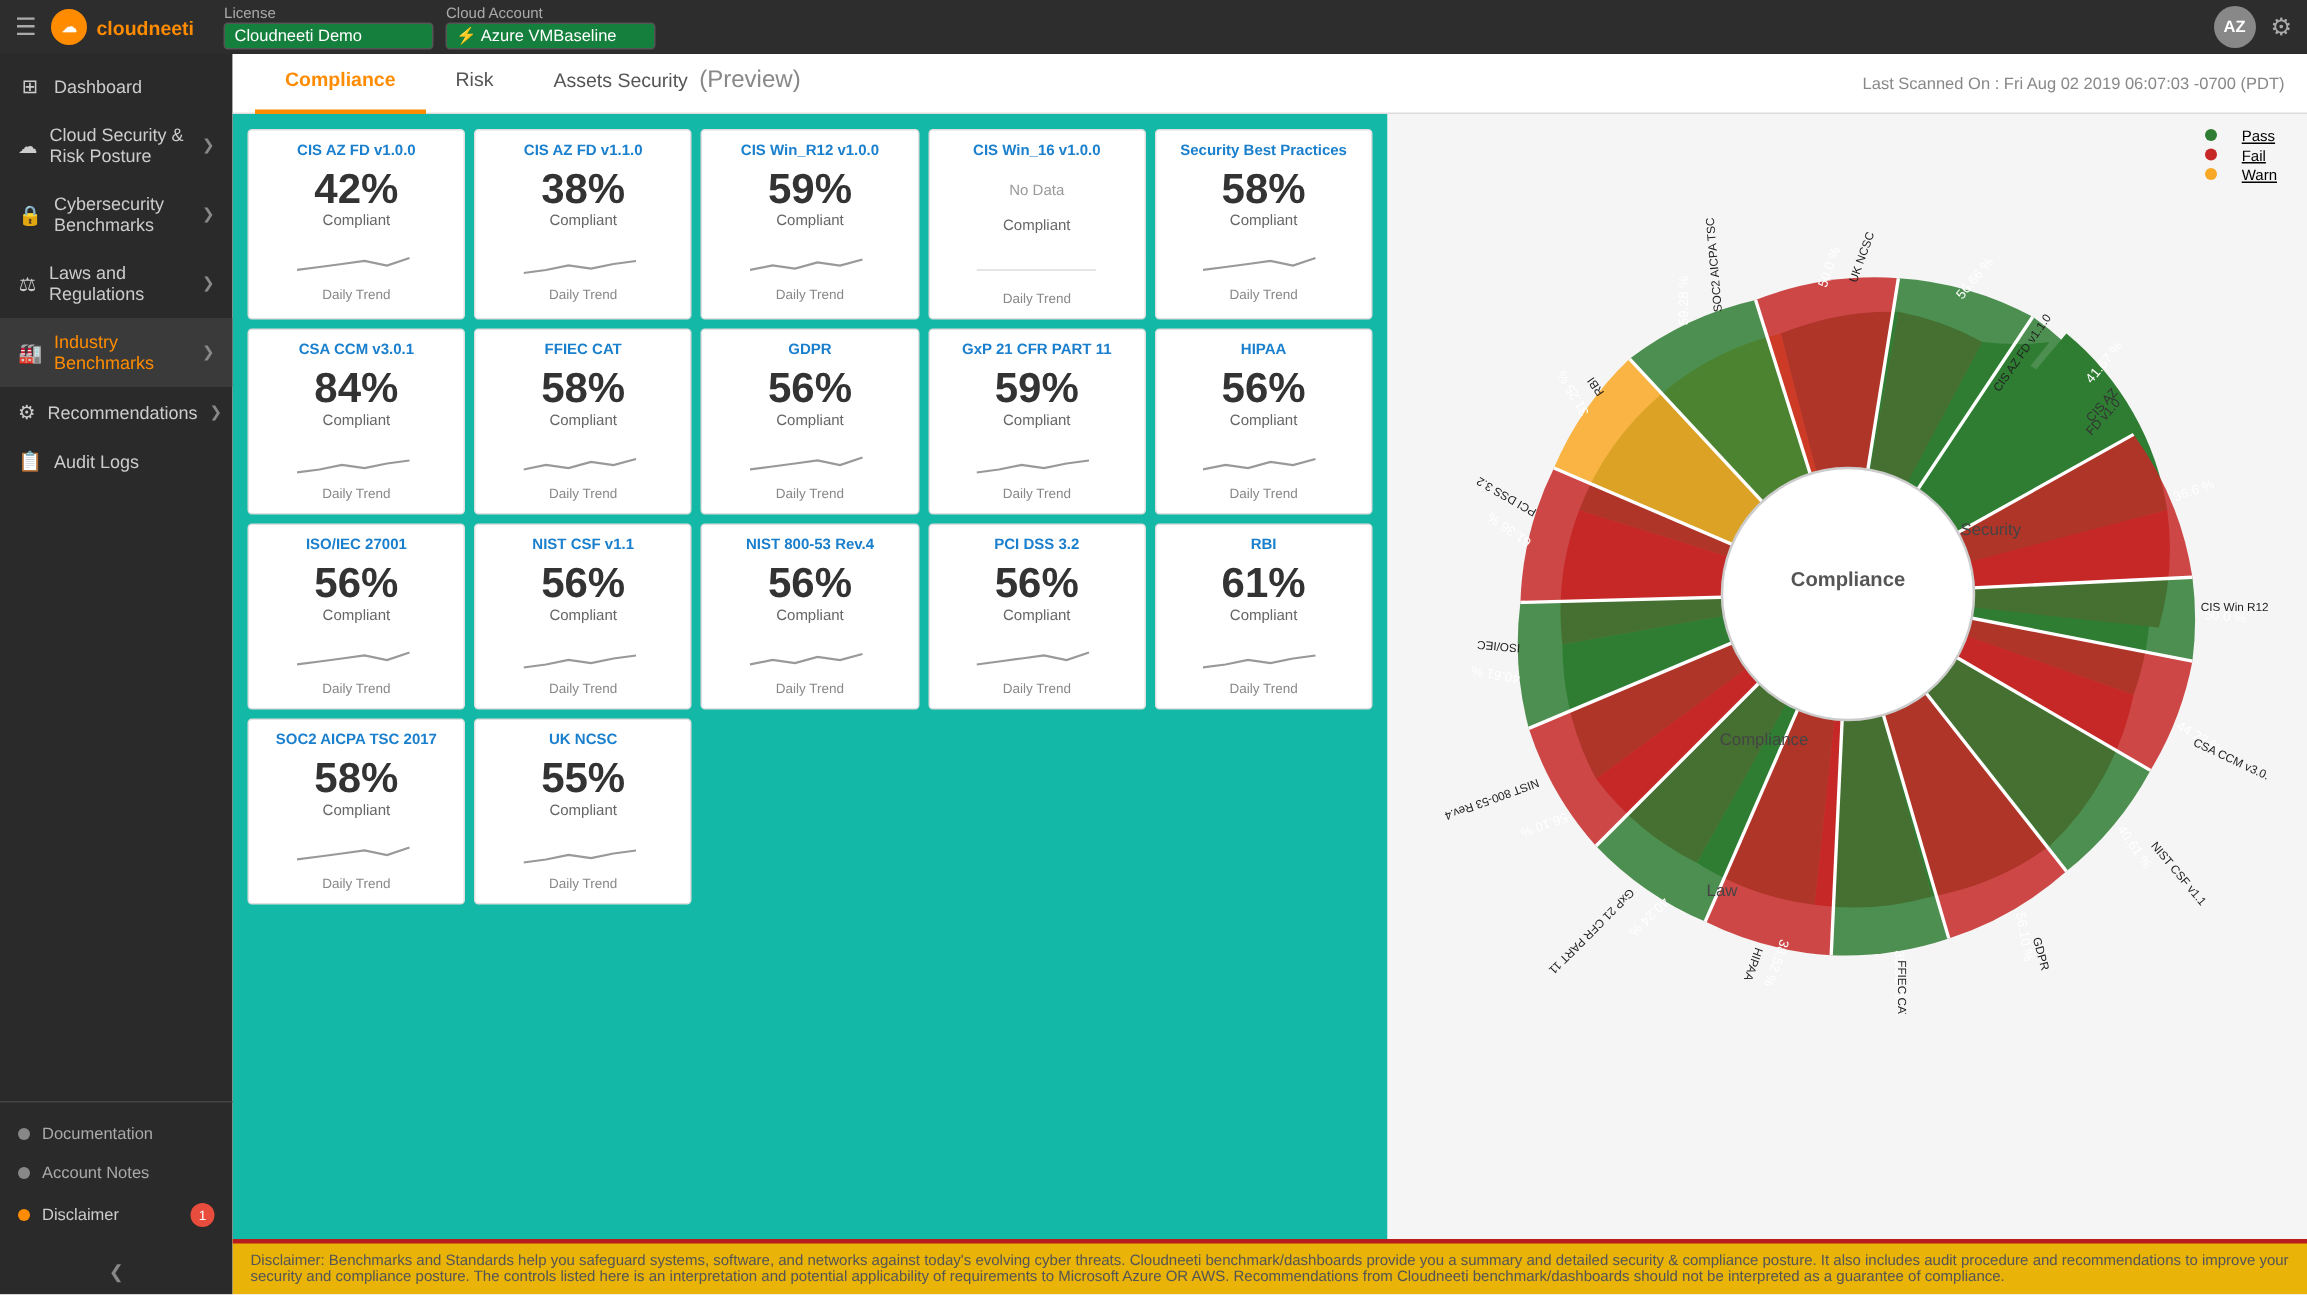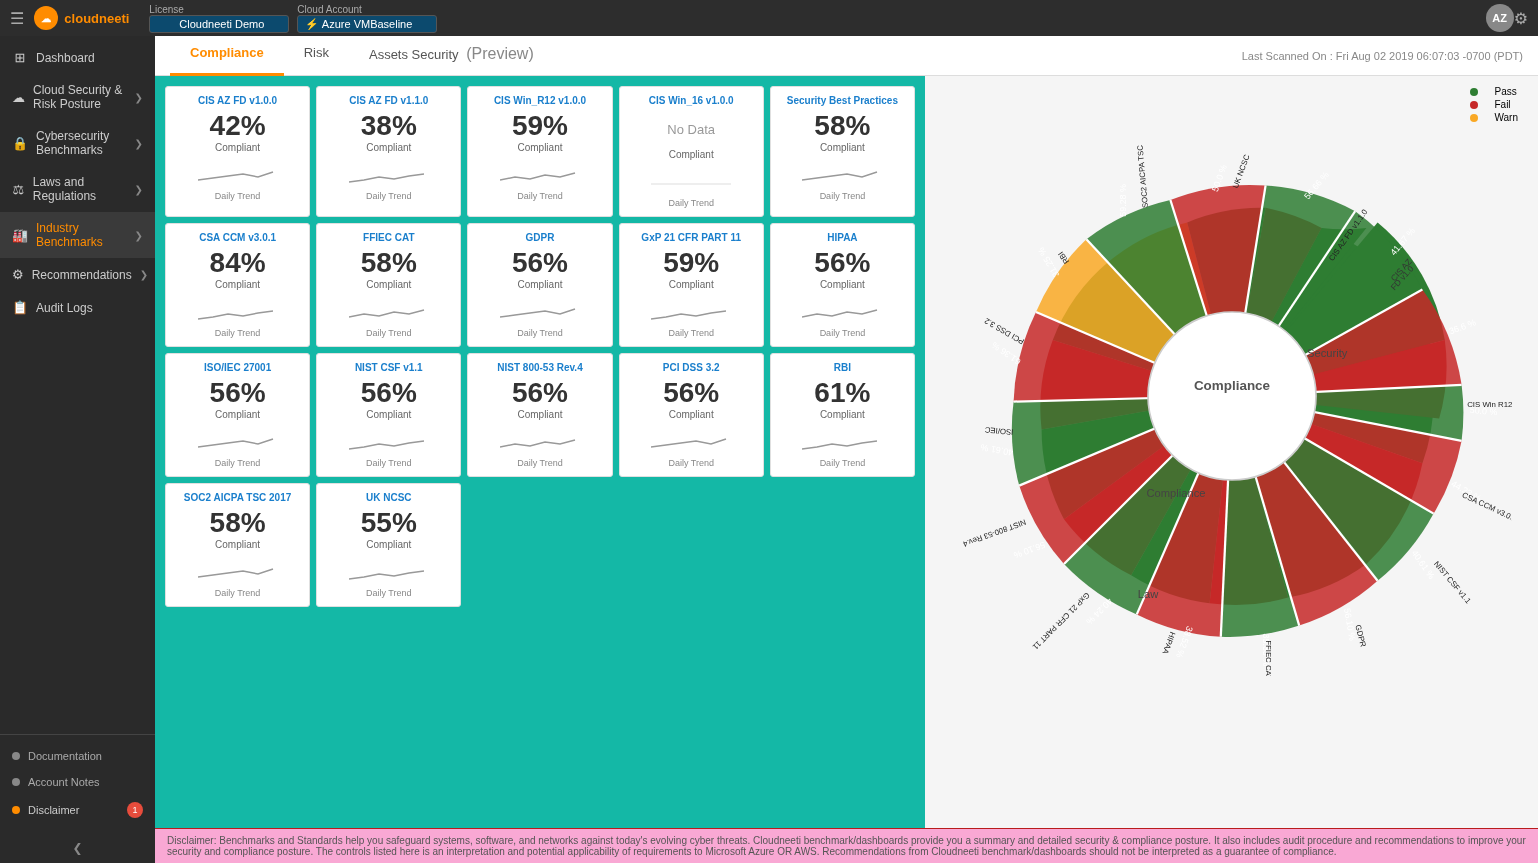--- a/index.html
+++ b/index.html
@@ -6,22 +6,22 @@
     body { font-family: Arial, sans-serif; font-size: 12px; background: #f0f0f0; display: flex; flex-direction: column; height: 863px; overflow: hidden; }
 
     
     .top-bar { background: #2d2d2d; color: #fff; display: flex; align-items: center; padding: 0 10px; height: 36px; flex-shrink: 0; }
     .logo { display: flex; align-items: center; gap: 6px; font-size: 13px; font-weight: bold; color: #ff8c00; }
     .logo-icon { width: 24px; height: 24px; background: #ff8c00; border-radius: 50%; display: flex; align-items: center; justify-content: center; color: #fff; font-size: 10px; }
     .hamburger { color: #aaa; font-size: 16px; margin-right: 10px; cursor: pointer; }
     .top-bar-fields { display: flex; gap: 8px; margin-left: 20px; flex: 1; }
     .field-group { display: flex; flex-direction: column; }
     .field-label { font-size: 10px; color: #aaa; }
-    .field-select { background: #0c4a6e; color: #fff; border: 1px solid #555; padding: 2px 24px 2px 6px; font-size: 11px; border-radius: 3px; appearance: none; cursor: pointer; min-width: 140px; text-align: right; }
-    .top-bar-right { display: flex; align-items: center; gap: 0; }
+    .field-select { background: #15803d; color: #fff; border: 1px solid #555; padding: 2px 24px 2px 6px; font-size: 11px; border-radius: 3px; appearance: none; cursor: pointer; min-width: 140px; }
+    .top-bar-right { display: flex; align-items: center; gap: 10px; }
     .avatar { width: 28px; height: 28px; border-radius: 50%; background: #888; display: flex; align-items: center; justify-content: center; color: #fff; font-size: 11px; font-weight: bold; }
     .settings-icon { color: #aaa; font-size: 16px; cursor: pointer; }
 
     
     .main-layout { display: flex; flex: 1; overflow: hidden; }
 
     
     .sidebar { width: 155px; background: #2a2a2a; color: #ccc; display: flex; flex-direction: column; flex-shrink: 0; }
     .sidebar-nav { flex: 1; overflow-y: auto; padding-top: 5px; }
     .sidebar-item { display: flex; align-items: center; padding: 9px 12px; cursor: pointer; gap: 8px; font-size: 12px; position: relative; }
@@ -53,35 +53,35 @@
     
     .cards-section { width: 770px; flex-shrink: 0; overflow-y: auto; padding: 10px; background: #14b8a6; }
     .cards-grid { display: grid; grid-template-columns: repeat(5, 1fr); gap: 6px; }
     .card { background: #fff; border: 1px solid #e0e0e0; border-radius: 3px; padding: 8px; text-align: center; }
     .card-header { font-size: 10px; color: #1a7fcc; font-weight: bold; margin-bottom: 6px; cursor: pointer; }
     .card-header.security { color: #1a7fcc; }
     .card-pct { font-size: 28px; font-weight: bold; color: #333; line-height: 1; }
     .card-label { font-size: 10px; color: #666; margin-top: 2px; }
     .card-trend { height: 30px; margin: 6px 0 2px; display: flex; align-items: center; justify-content: center; }
     .card-trend-label { font-size: 9px; color: #888; }
-    .card-nodata { font-size: 13px; color: #999; padding: 10px 0; }
+    .card-nodata { font-size: 10px; color: #999; padding: 10px 0; }
     .trend-line { width: 80px; height: 25px; }
 
     
     .chart-section { flex: 1; background: #f5f5f5; display: flex; flex-direction: column; align-items: center; justify-content: flex-start; padding: 10px; overflow: hidden; position: relative; }
     .chart-legend { position: absolute; top: 10px; right: 20px; display: flex; flex-direction: column; gap: 2px; font-size: 10px; }
-    .legend-item { display: flex; align-items: center; gap: 16px; }
+    .legend-item { display: flex; gap: 16px; text-decoration: underline; }
     .legend-dot { width: 8px; height: 8px; border-radius: 50%; }
 
     
     .donut-container { width: 560px; height: 560px; position: relative; margin-top: 30px; }
     .donut-container svg { width: 100%; height: 100%; }
 
     
-    .disclaimer-bar { background: #f9a8d4; border-top: 1px solid #b91c1c; padding: 6px 12px; font-size: 10px; color: #555; flex-shrink: 0; max-height: 50px; overflow: hidden; }
+    .disclaimer-bar { background: #eab308; border-top: 3px solid #b91c1c; padding: 6px 12px; font-size: 10px; color: #555; flex-shrink: 0; max-height: 50px; overflow: hidden; }
   </style>
 </head>
 <body>
 
 <div class="top-bar">
   <span class="hamburger">☰</span>
   <div class="logo">
     <div class="logo-icon">☁</div>
     <span>cloudneeti</span>
   </div>

